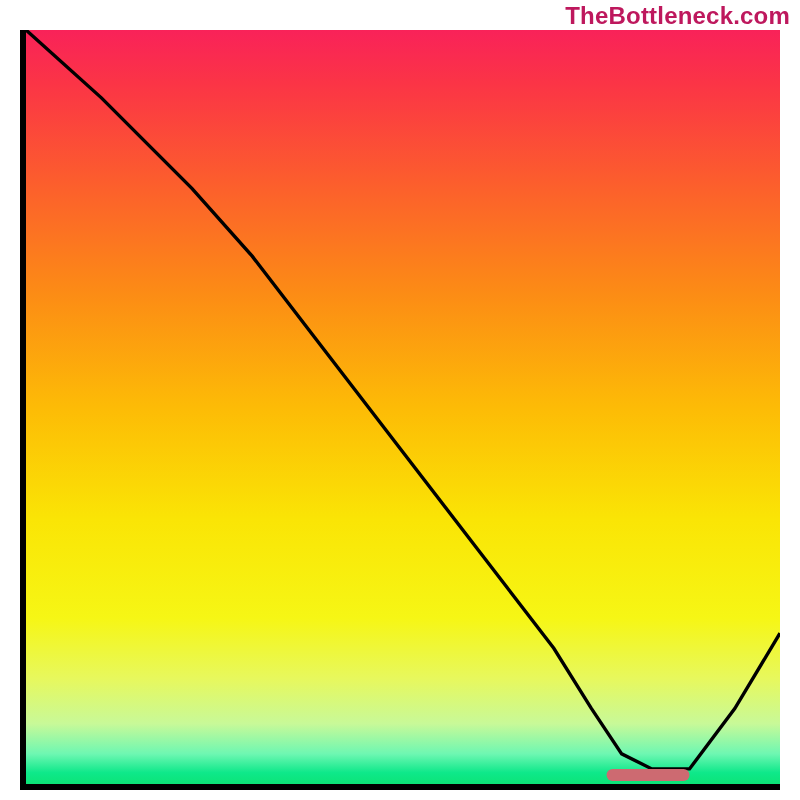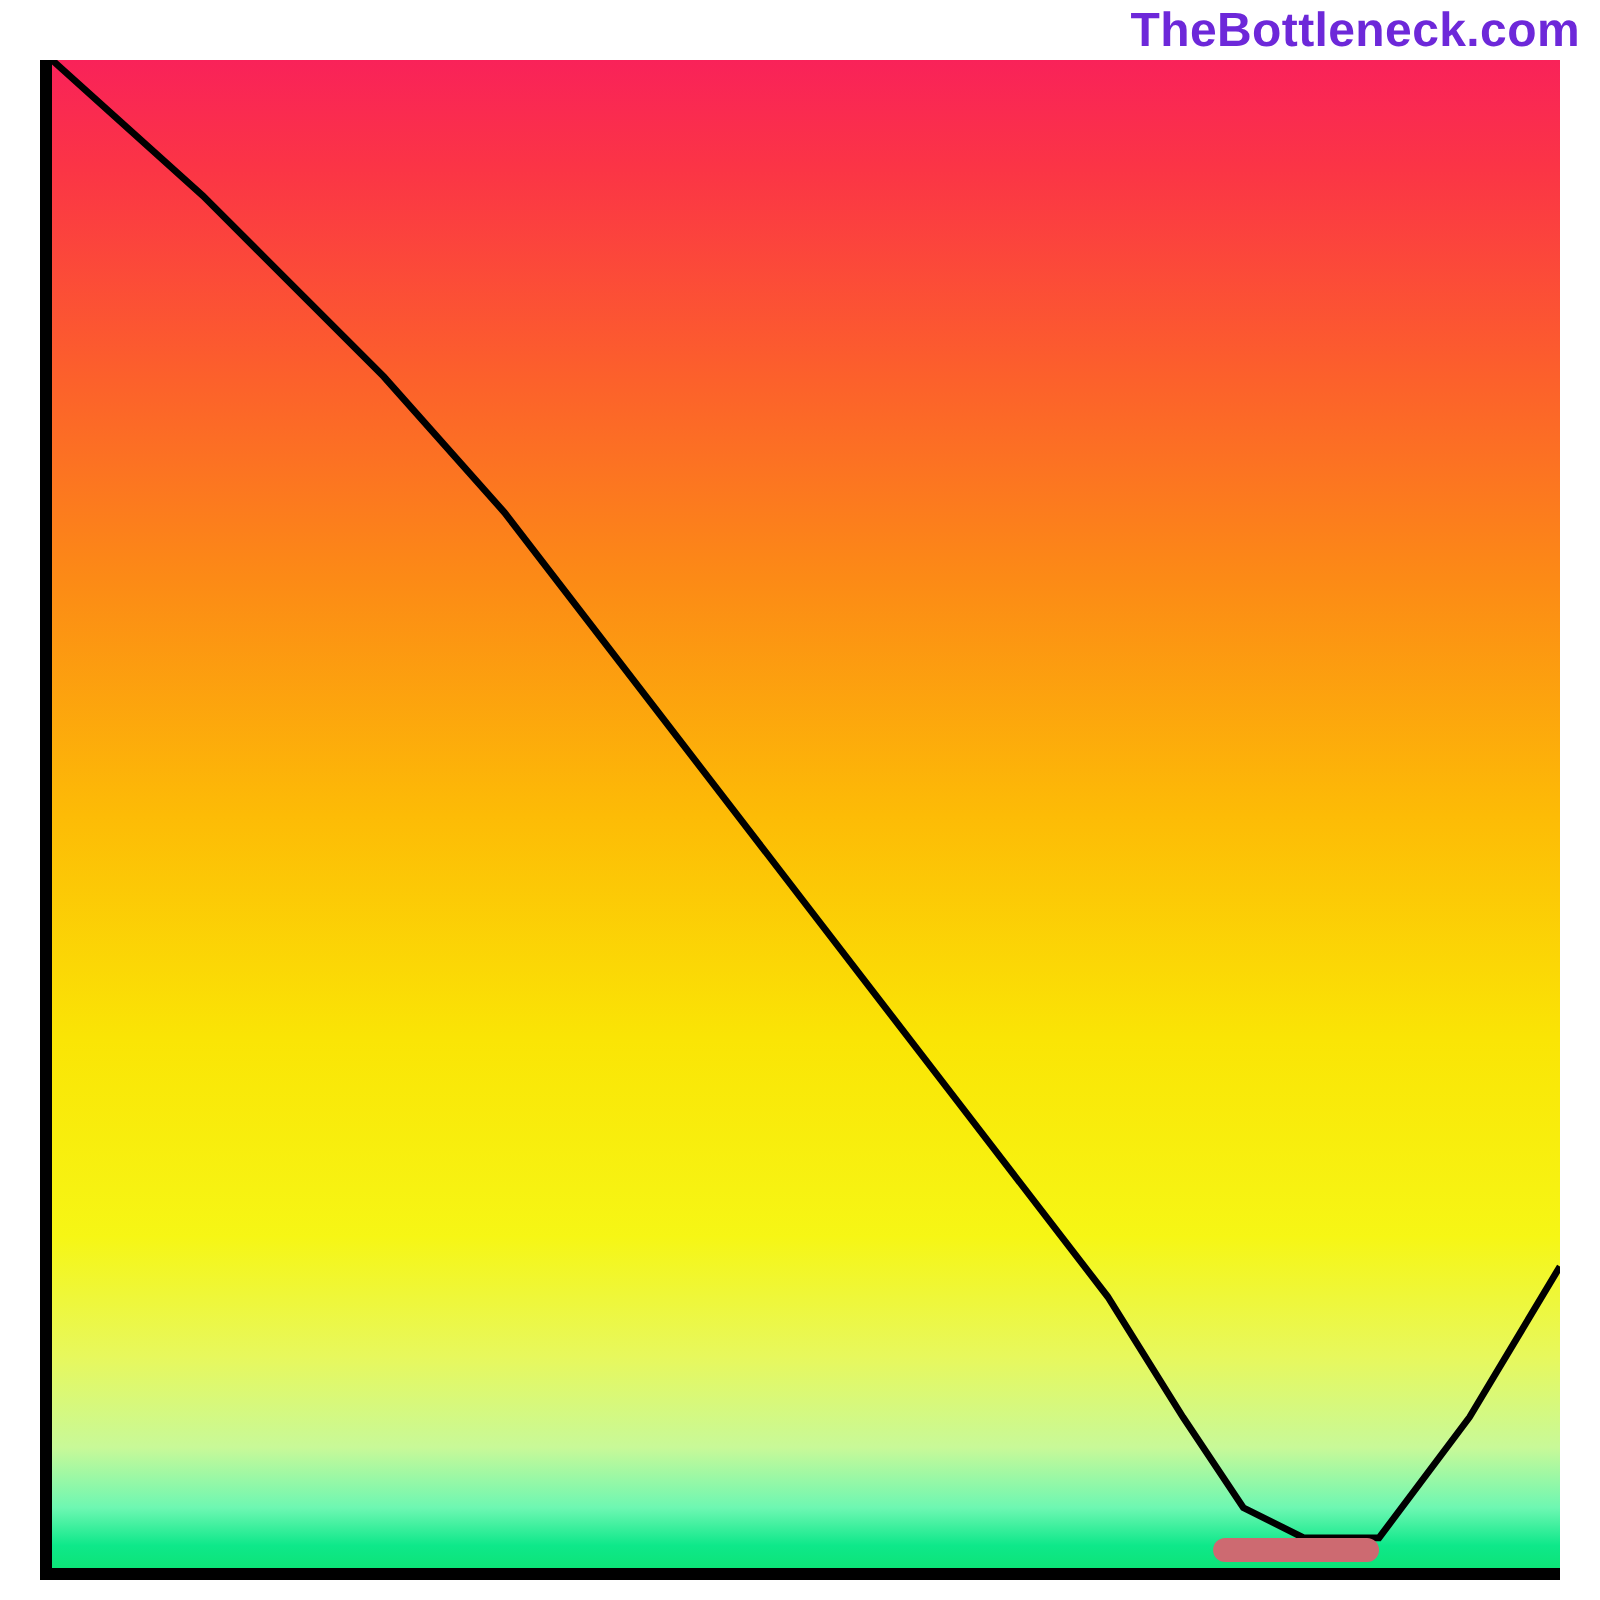--- a/index.html
+++ b/index.html
@@ -14,21 +14,21 @@
     position: relative;
     width: 800px;
     height: 800px;
   }
   .watermark {
     position: absolute;
     top: 2px;
     right: 10px;
     font-size: 24px;
     font-weight: bold;
-    color: #6d28d9;
+    color: #be185d;
     letter-spacing: 0.2px;
   }
   .plot {
     position: absolute;
     left: 20px;
     top: 30px;
     width: 760px;
     height: 760px;
   }
   

